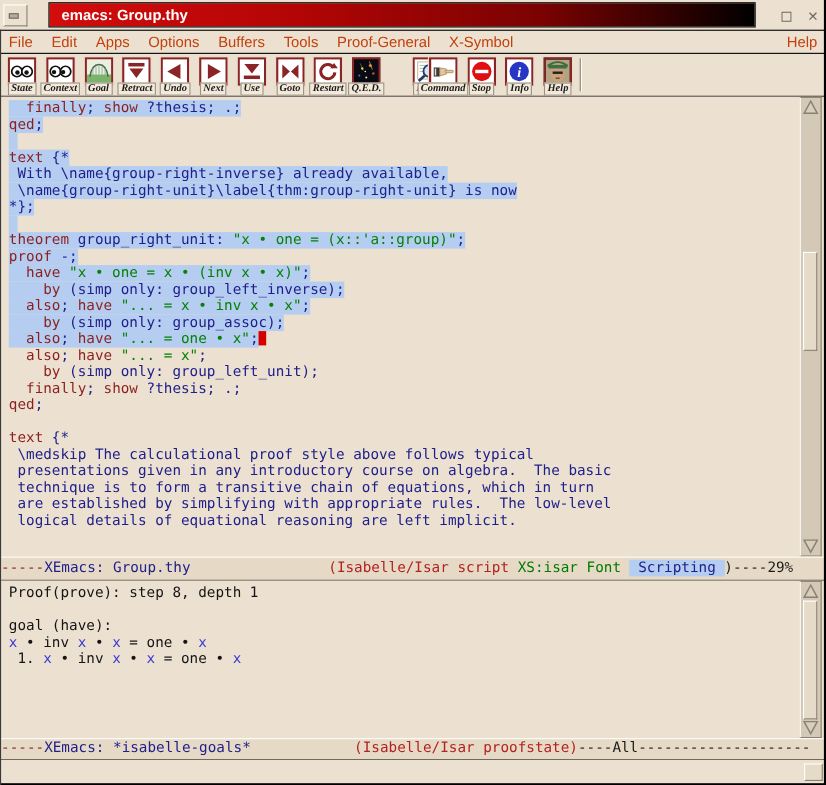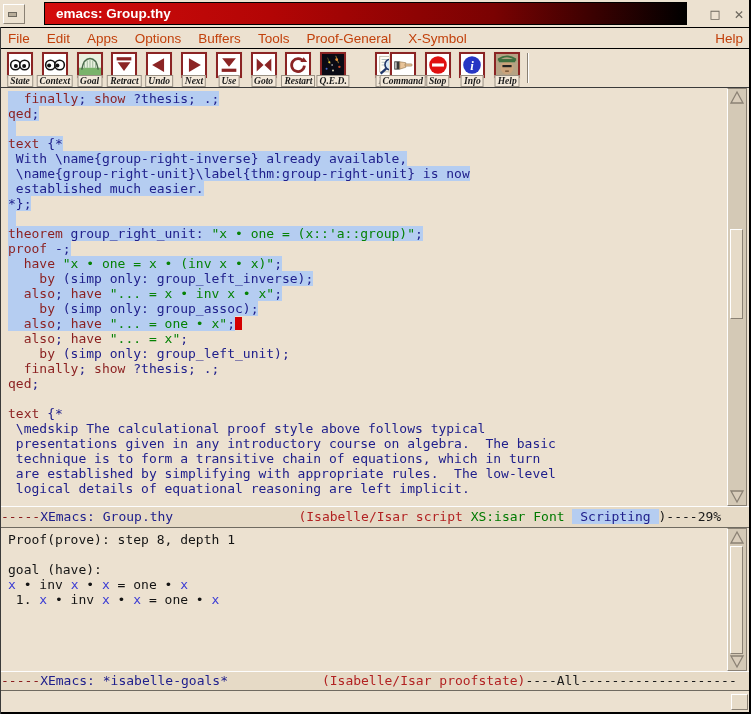--- a/index.html
+++ b/index.html
@@ -260,21 +260,20 @@
     <div class="tb-divider"></div>
   </div>
 
   <div class="textwin script-win">
       <div class="line"><span class="hl"><span class="seg-def">  </span><span class="seg-kw">finally</span><span class="seg-def">; </span><span class="seg-kw">show</span><span class="seg-def"> ?thesis; .;</span></span></div>
       <div class="line"><span class="hl"><span class="seg-kw">qed</span><span class="seg-def">;</span></span></div>
       <div class="line"><span class="hl"><span class="seg-def"> </span></span></div>
       <div class="line"><span class="hl"><span class="seg-kw">text</span><span class="seg-def"> {*</span></span></div>
       <div class="line"><span class="hl"><span class="seg-def"> With \name{group-right-inverse} already available,</span></span></div>
       <div class="line"><span class="hl"><span class="seg-def"> \name{group-right-unit}\label{thm:group-right-unit} is now</span></span></div>
-      <div class="line"><span class="hl"><span class="seg-def"> established much easier.</span></span></div>
       <div class="line"><span class="hl"><span class="seg-def">*};</span></span></div>
       <div class="line"><span class="hl"><span class="seg-def"> </span></span></div>
       <div class="line"><span class="hl"><span class="seg-kw">theorem</span><span class="seg-def"> group_right_unit: </span><span class="seg-str">"x • one = (x::'a::group)"</span><span class="seg-def">;</span></span></div>
       <div class="line"><span class="hl"><span class="seg-kw">proof</span><span class="seg-def"> -;</span></span></div>
       <div class="line"><span class="hl"><span class="seg-def">  </span><span class="seg-kw">have</span><span class="seg-def"> </span><span class="seg-str">"x • one = x • (inv x • x)"</span><span class="seg-def">;</span></span></div>
       <div class="line"><span class="hl"><span class="seg-def">    </span><span class="seg-kw">by</span><span class="seg-def"> (simp only: group_left_inverse);</span></span></div>
       <div class="line"><span class="hl"><span class="seg-def">  </span><span class="seg-kw">also</span><span class="seg-def">; </span><span class="seg-kw">have</span><span class="seg-def"> </span><span class="seg-str">"... = x • inv x • x"</span><span class="seg-def">;</span></span></div>
       <div class="line"><span class="hl"><span class="seg-def">    </span><span class="seg-kw">by</span><span class="seg-def"> (simp only: group_assoc);</span></span></div>
       <div class="line"><span class="hl"><span class="seg-def">  </span><span class="seg-kw">also</span><span class="seg-def">; </span><span class="seg-kw">have</span><span class="seg-def"> </span><span class="seg-str">"... = one • x"</span><span class="seg-def">;</span></span><span class="cursor"></span></div>
       <div class="line"><span class="seg-def">  </span><span class="seg-kw">also</span><span class="seg-def">; </span><span class="seg-kw">have</span><span class="seg-def"> </span><span class="seg-str">"... = x"</span><span class="seg-def">;</span></div>

